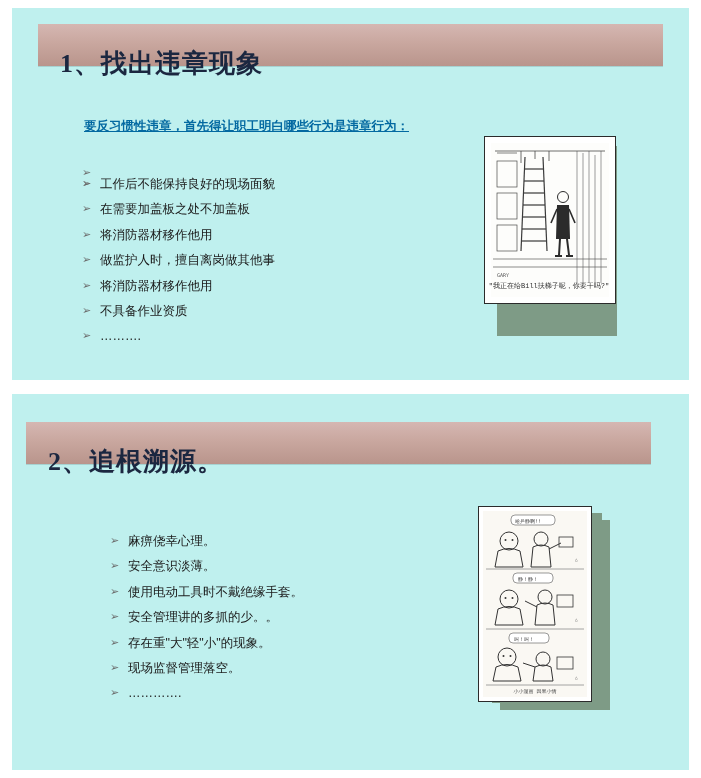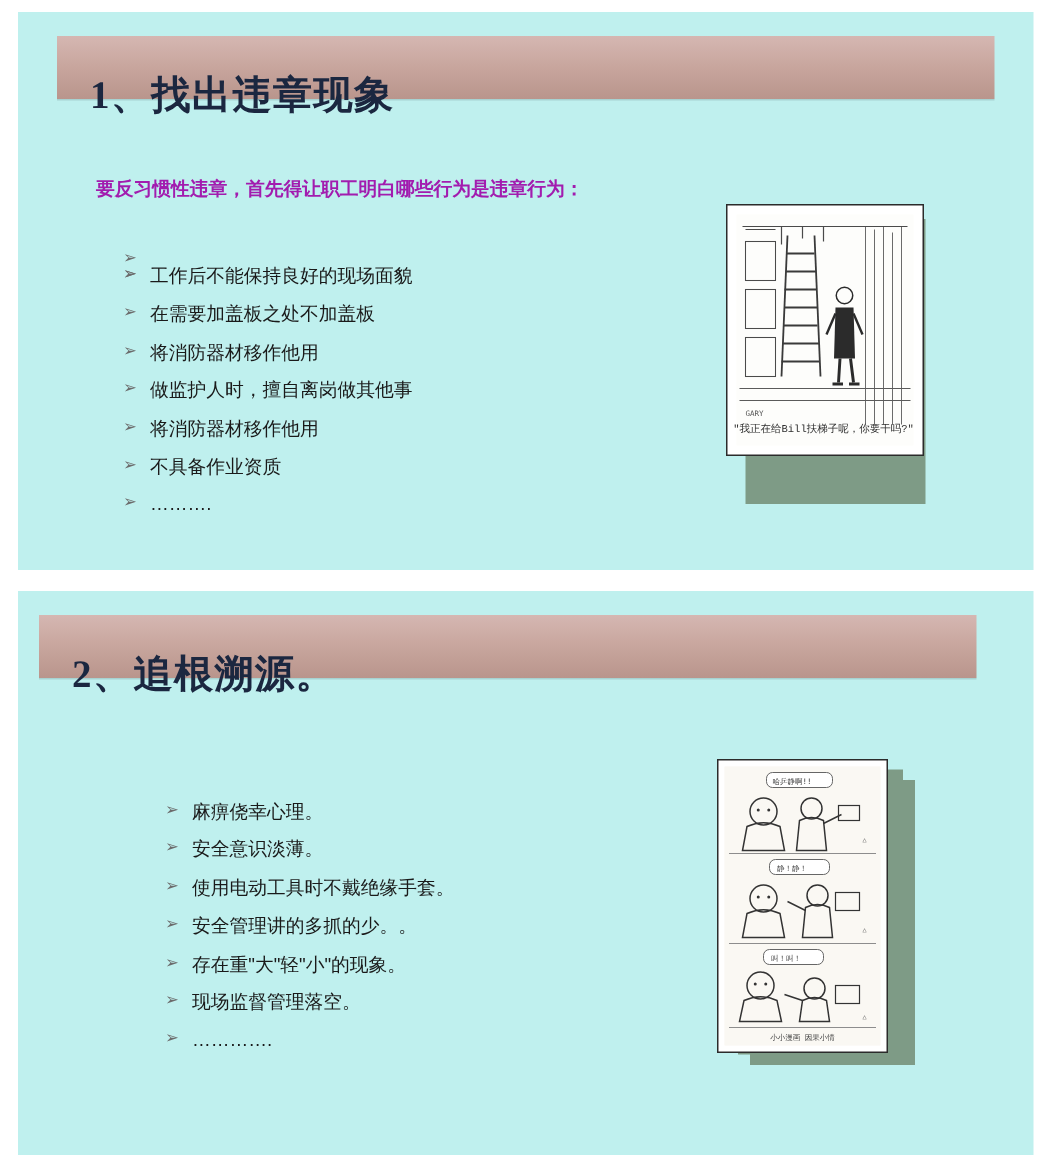--- a/index.html
+++ b/index.html
@@ -41,25 +41,26 @@
     font-size: 26px;
     font-weight: bold;
     color: #1b2740;
     letter-spacing: 1px;
     font-family: "Liberation Serif", serif;
     margin-top: 15px;
   }
 
   .lead {
     position: absolute;
-    left: 52px;
+    left: 72px;
     top: 110px;
     font-size: 12.5px;
     font-weight: bold;
-    color: #a21caf;
+    color: #0369a1;
+    text-decoration: underline;
   }
 
   ul.bullets {
     list-style: none;
     margin: 0;
     padding: 0;
     position: absolute;
   }
   ul.bullets li {
     font-size: 12.5px;
@@ -206,21 +207,21 @@
           <text x="6" y="134" font-size="5" fill="#555" font-family="monospace">GARY</text>
         </svg>
       </div>
     </div>
     <div class="c1-caption">"我正在给Bill扶梯子呢，你要干吗?"</div>
   </div>
 
   <div class="slide slide2">
   </div>
 
-  <div class="title-bar" style="top:410px;">
+  <div class="title-bar" style="top:422px;">
     <div class="title-text">2、追根溯源。</div>
   </div>
 
   <ul class="bullets list2">
     <li><span class="arrow">➢</span><span>麻痹侥幸心理。</span></li>
     <li><span class="arrow">➢</span><span>安全意识淡薄。</span></li>
     <li><span class="arrow">➢</span><span>使用电动工具时不戴绝缘手套。</span></li>
     <li><span class="arrow">➢</span><span>安全管理讲的多抓的少。。</span></li>
     <li><span class="arrow">➢</span><span>存在重"大"轻"小"的现象。</span></li>
     <li><span class="arrow">➢</span><span>现场监督管理落空。</span></li>

